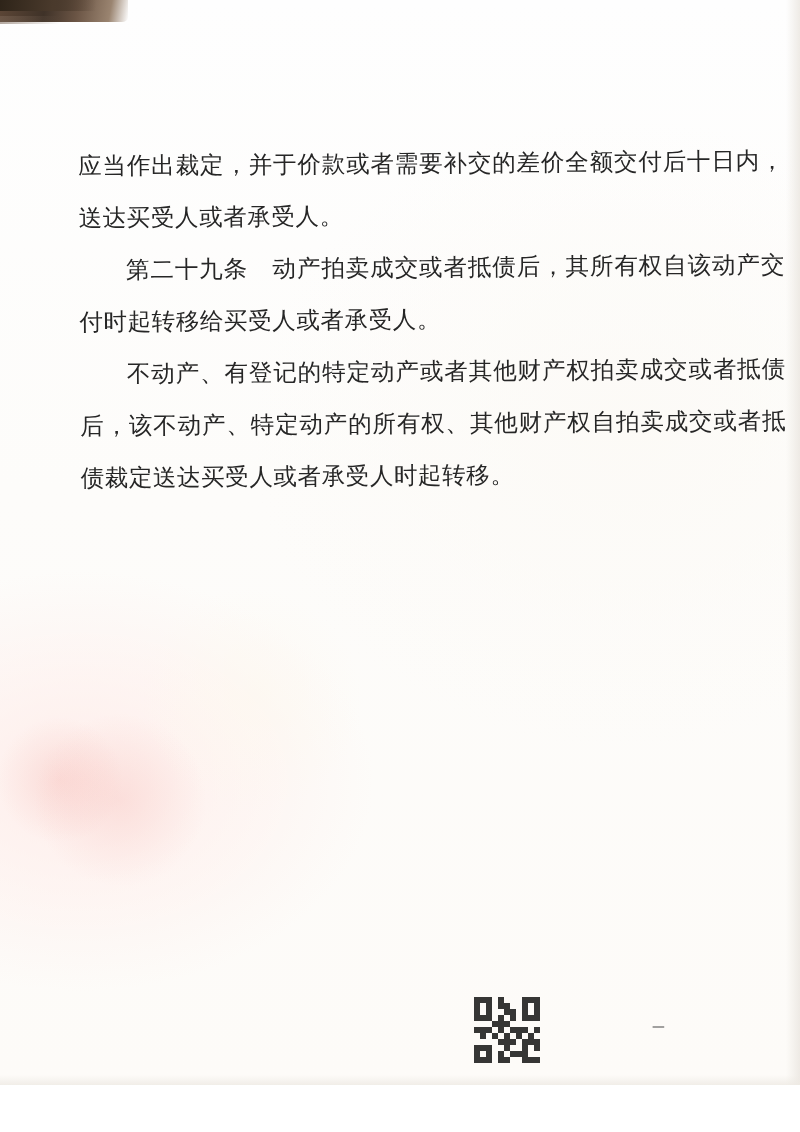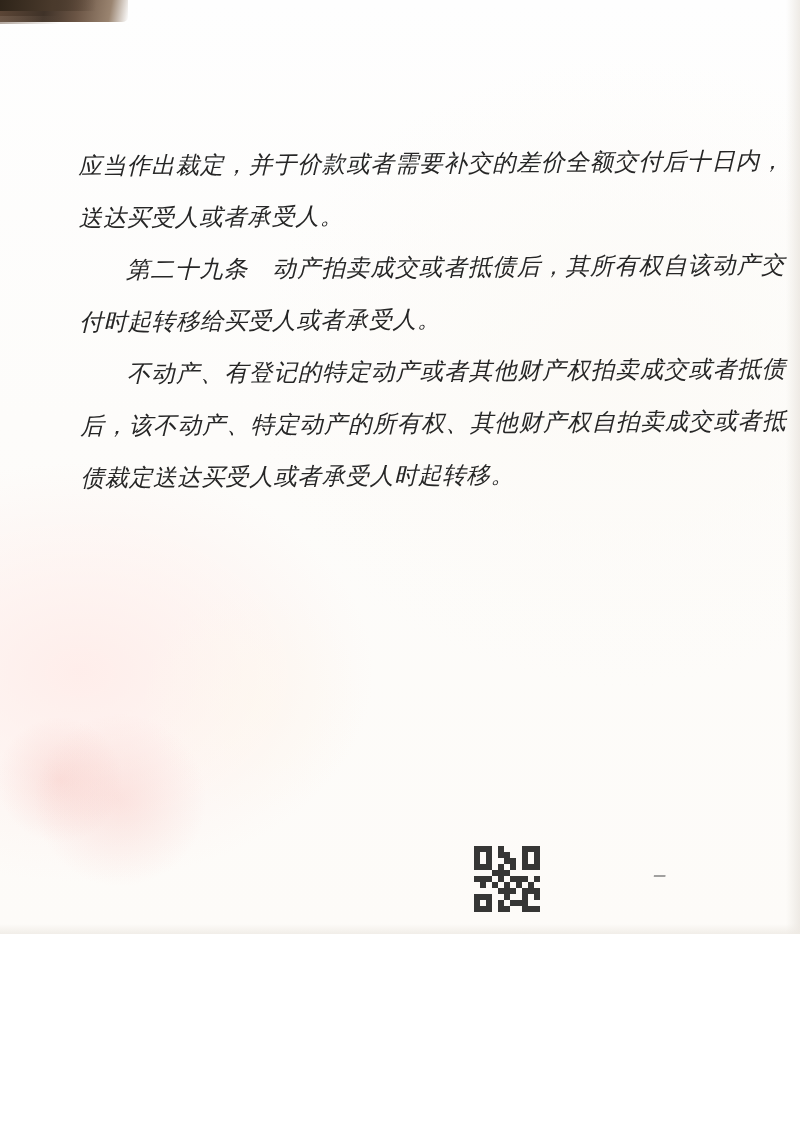--- a/index.html
+++ b/index.html
@@ -11,27 +11,26 @@
     height: 1132px;
     background: #ffffff;
     font-family: "DejaVu Serif", serif;
     overflow: hidden;
   }
 
   
   .page {
     position: relative;
     width: 800px;
-    height: 934px;
+    height: 1085px;
     background:
       radial-gradient(ellipse 420px 300px at 10% 72%, rgba(255,235,232,0.85) 0%, rgba(255,255,255,0) 70%),
       radial-gradient(ellipse 500px 420px at 78% 40%, rgba(252,250,246,0.9) 0%, rgba(255,255,255,0) 75%),
       linear-gradient(180deg, #fefefe 0%, #fdfcfa 45%, #fdfbf8 100%);
     overflow: hidden;
-    font-style: italic;
   }
 
   
   .paper-tint {
     position: absolute;
     inset: 0;
     background:
       radial-gradient(circle 120px at 120px 800px, rgba(246,190,185,0.35) 0%, rgba(255,255,255,0) 72%),
       radial-gradient(circle 90px at 60px 780px, rgba(243,176,170,0.30) 0%, rgba(255,255,255,0) 70%),
       radial-gradient(circle 160px at 250px 700px, rgba(253,248,238,0.55) 0%, rgba(255,255,255,0) 70%);

